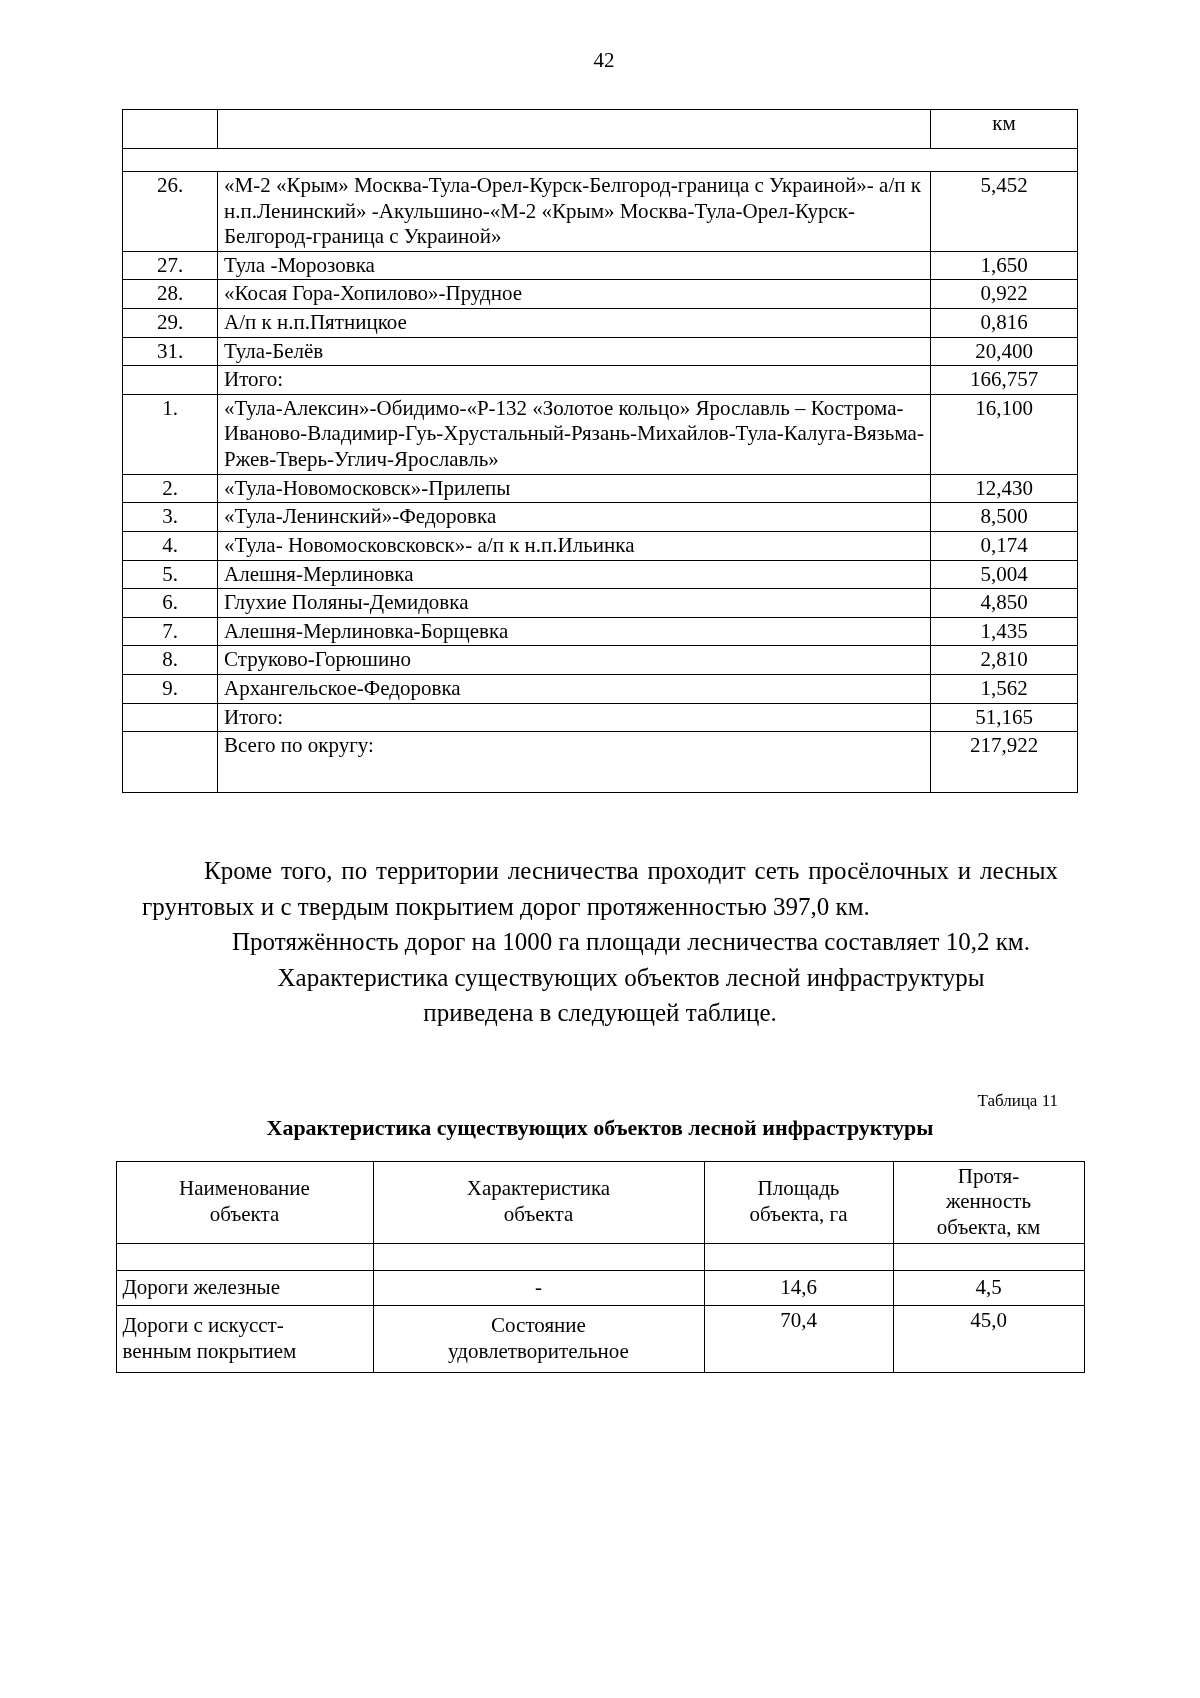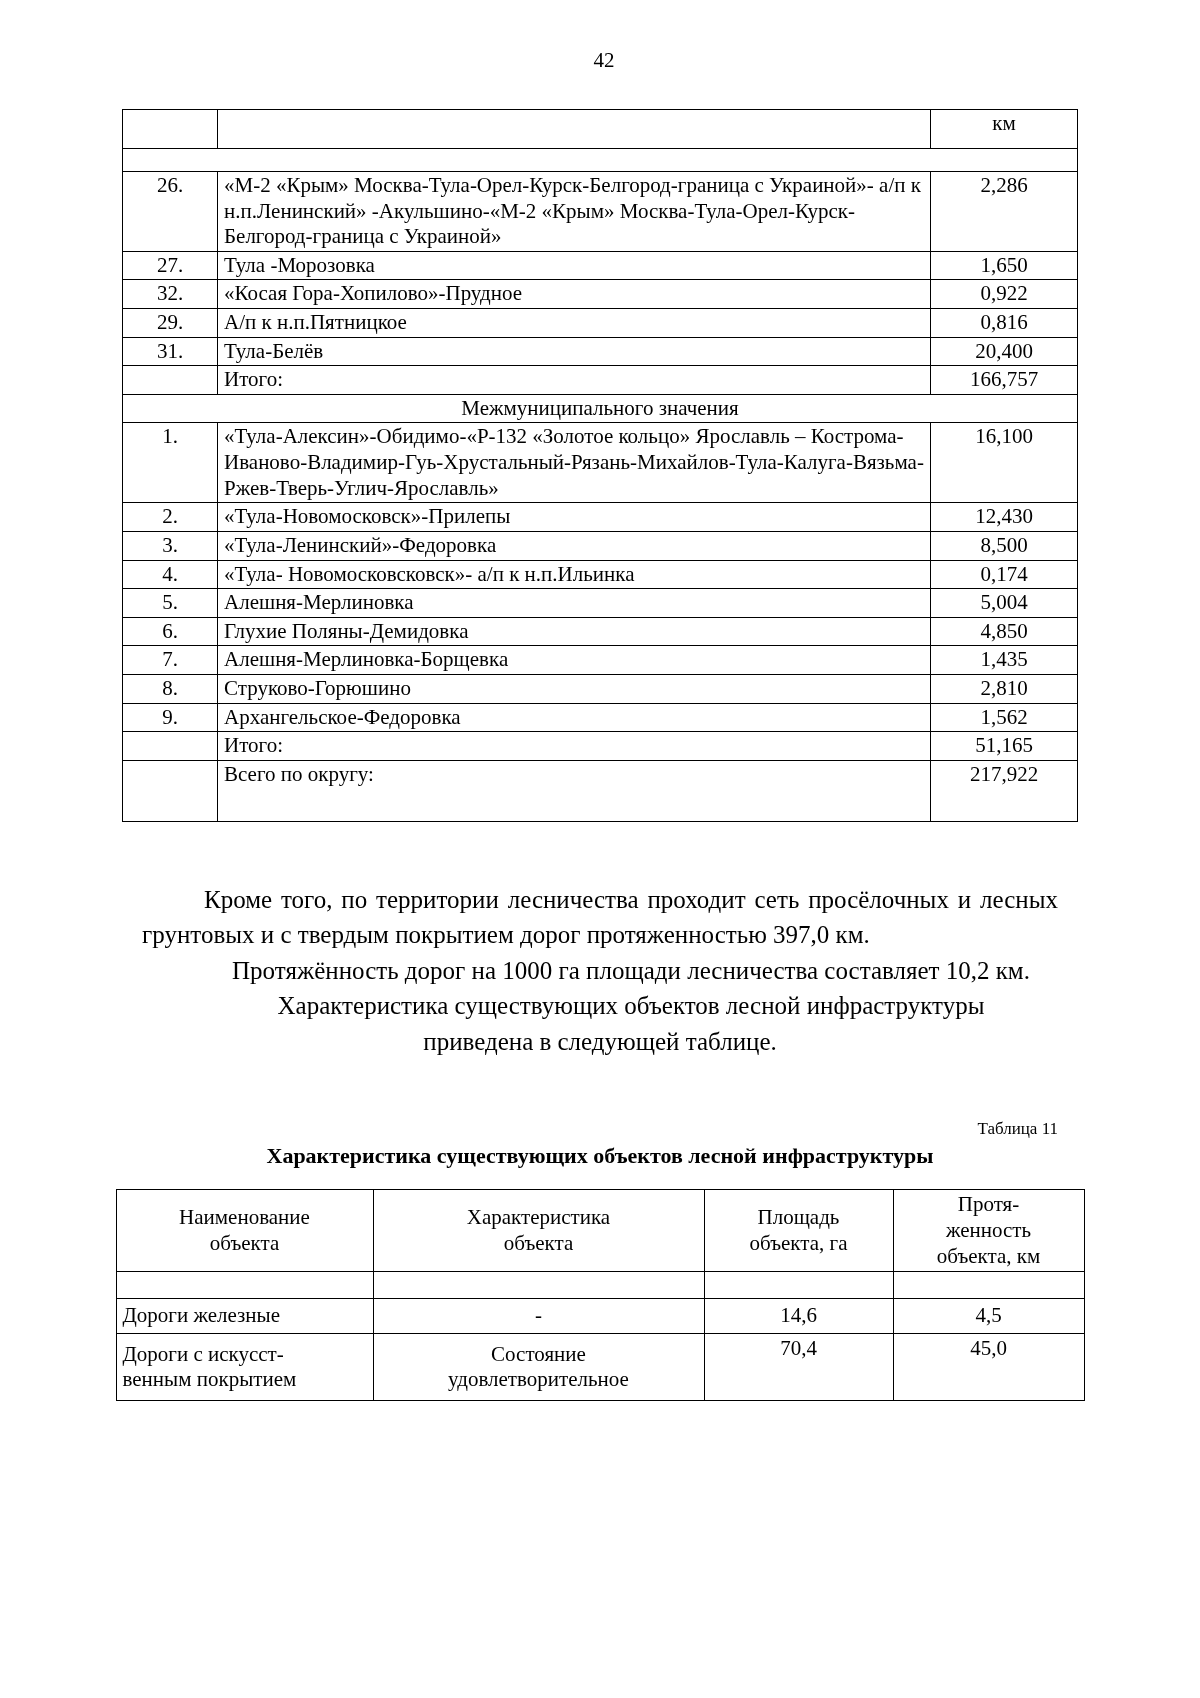--- a/index.html
+++ b/index.html
@@ -123,51 +123,48 @@
         <td class="col-name"></td>
         <td class="col-val unit-cell">км</td>
       </tr>
       <tr class="blank-row">
         <td colspan="3"></td>
       </tr>
 
       <tr>
         <td class="col-num">26.</td>
         <td class="col-name">«М-2 «Крым» Москва-Тула-Орел-Курск-Белгород-граница с Украиной»- а/п к н.п.Ленинский» -Акульшино-«М-2 «Крым» Москва-Тула-Орел-Курск-Белгород-граница с Украиной»</td>
-        <td class="col-val">2,286</td>
+        <td class="col-val">5,452</td>
       </tr>
       <tr>
         <td class="col-num">27.</td>
         <td class="col-name">Тула -Морозовка</td>
         <td class="col-val">1,650</td>
       </tr>
       <tr>
-        <td class="col-num">32.</td>
+        <td class="col-num">28.</td>
         <td class="col-name">«Косая Гора-Хопилово»-Прудное</td>
         <td class="col-val">0,922</td>
       </tr>
       <tr>
         <td class="col-num">29.</td>
         <td class="col-name">А/п к н.п.Пятницкое</td>
         <td class="col-val">0,816</td>
       </tr>
       <tr>
         <td class="col-num">31.</td>
         <td class="col-name">Тула-Белёв</td>
         <td class="col-val">20,400</td>
       </tr>
       <tr>
         <td class="col-num"></td>
         <td class="col-name">Итого:</td>
         <td class="col-val">166,757</td>
       </tr>
 
-      <tr class="spanrow">
-        <td colspan="3">Межмуниципального значения</td>
-      </tr>
 
       <tr>
         <td class="col-num">1.</td>
         <td class="col-name">«Тула-Алексин»-Обидимо-«Р-132 «Золотое кольцо» Ярославль – Кострома-Иваново-Владимир-Гуь-Хрустальный-Рязань-Михайлов-Тула-Калуга-Вязьма-Ржев-Тверь-Углич-Ярославль»</td>
         <td class="col-val">16,100</td>
       </tr>
       <tr>
         <td class="col-num">2.</td>
         <td class="col-name">«Тула-Новомосковск»-Прилепы</td>
         <td class="col-val">12,430</td>

